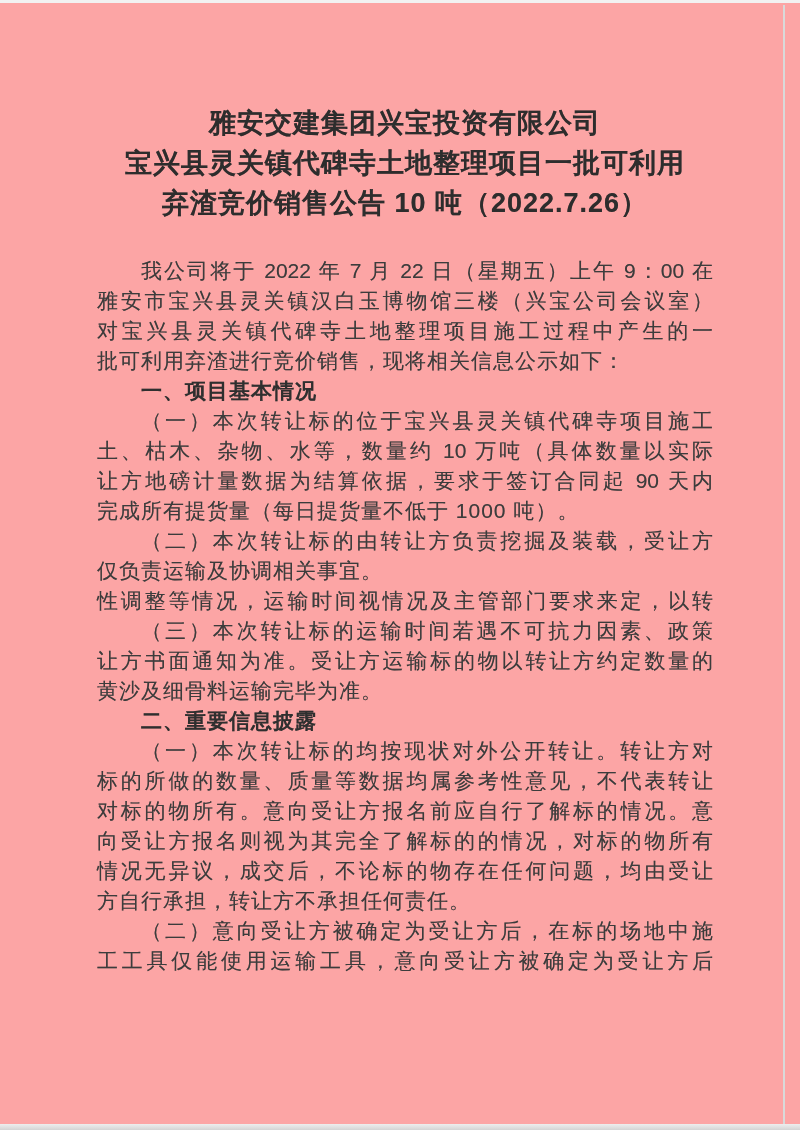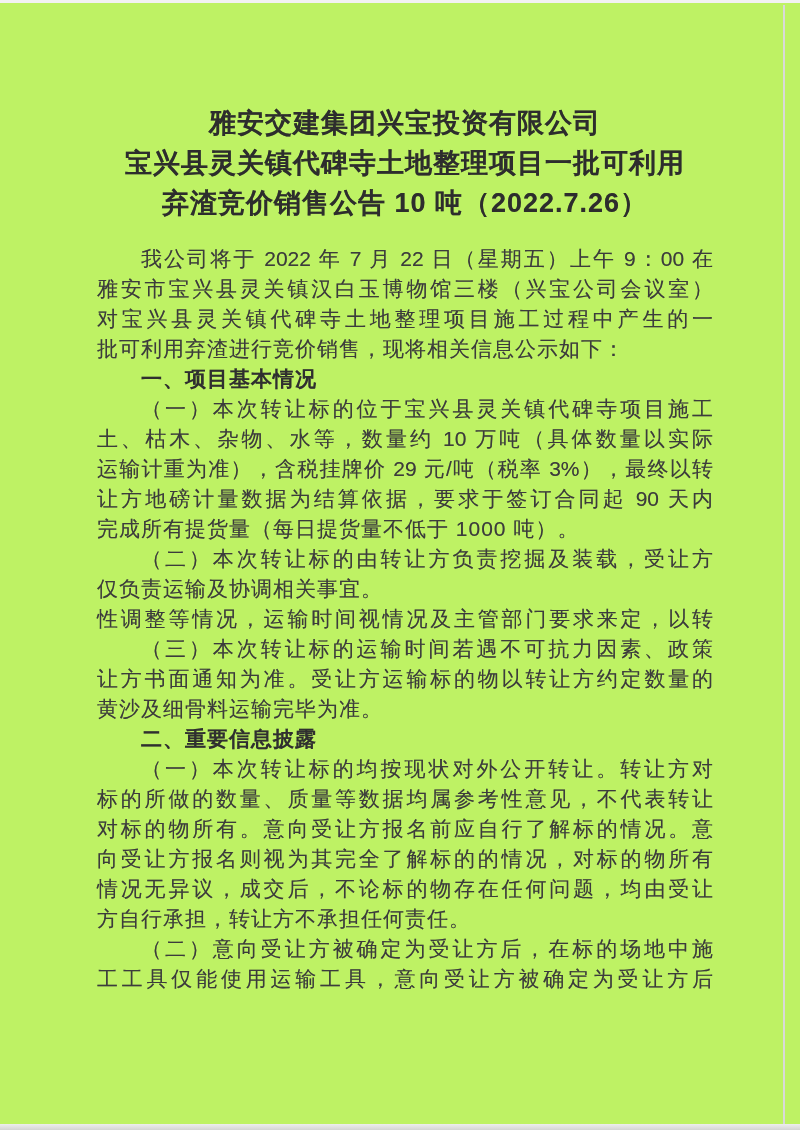--- a/index.html
+++ b/index.html
@@ -1,20 +1,20 @@
 <!DOCTYPE html>
 <html><head>
 <meta charset="utf-8">
 <style>
   html, body { margin: 0; padding: 0; background: #ffffff; }
   .canvas {
     position: relative;
     width: 800px;
     height: 1130px;
-    background: #bef264;
+    background: #fca5a5;
     overflow: hidden;
     font-family: "Liberation Sans", sans-serif;
   }
   
   .edge-top {
     position: absolute; left: 0; top: 0; width: 800px; height: 3px;
     background: #f2f2f2;
   }
   .edge-right {
     position: absolute; left: 783px; top: 5px; width: 2px; height: 1120px;
@@ -30,21 +30,21 @@
     text-align: center;
     font-weight: 700;
     color: #2d2d2d;
     font-size: 27px;
     line-height: 40px;
     letter-spacing: 1px;
     text-shadow: 0 0 0.5px rgba(45,45,45,0.55);
   }
   
   .body-block {
-    position: absolute; left: 97px; top: 244px; width: 616px;
+    position: absolute; left: 97px; top: 256px; width: 616px;
     font-size: 21px;
     color: #3c3c3c;
     text-shadow: 0 0 0.4px rgba(60,60,60,0.45);
   }
   .line {
     height: 30px;
     line-height: 30px;
     letter-spacing: 1px;
     white-space: nowrap;
   }
@@ -69,21 +69,20 @@
   </div>
 
   <div class="body-block" id="body-lines">
       <div class="line justify indent">我公司将于 2022 年 7 月 22 日（星期五）上午 9：00 在</div>
       <div class="line justify">雅安市宝兴县灵关镇汉白玉博物馆三楼（兴宝公司会议室）</div>
       <div class="line justify">对宝兴县灵关镇代碑寺土地整理项目施工过程中产生的一</div>
       <div class="line">批可利用弃渣进行竞价销售，现将相关信息公示如下：</div>
       <div class="line indent bold">一、项目基本情况</div>
       <div class="line justify indent">（一）本次转让标的位于宝兴县灵关镇代碑寺项目施工</div>
       <div class="line justify">土、枯木、杂物、水等，数量约 10 万吨（具体数量以实际</div>
-      <div class="line justify">运输计重为准），含税挂牌价 29 元/吨（税率 3%），最终以转</div>
       <div class="line justify">让方地磅计量数据为结算依据，要求于签订合同起 90 天内</div>
       <div class="line">完成所有提货量（每日提货量不低于 1000 吨）。</div>
       <div class="line justify indent">（二）本次转让标的由转让方负责挖掘及装载，受让方</div>
       <div class="line">仅负责运输及协调相关事宜。</div>
       <div class="line justify">性调整等情况，运输时间视情况及主管部门要求来定，以转</div>
       <div class="line justify indent">（三）本次转让标的运输时间若遇不可抗力因素、政策</div>
       <div class="line justify">让方书面通知为准。受让方运输标的物以转让方约定数量的</div>
       <div class="line">黄沙及细骨料运输完毕为准。</div>
       <div class="line indent bold">二、重要信息披露</div>
       <div class="line justify indent">（一）本次转让标的均按现状对外公开转让。转让方对</div>

